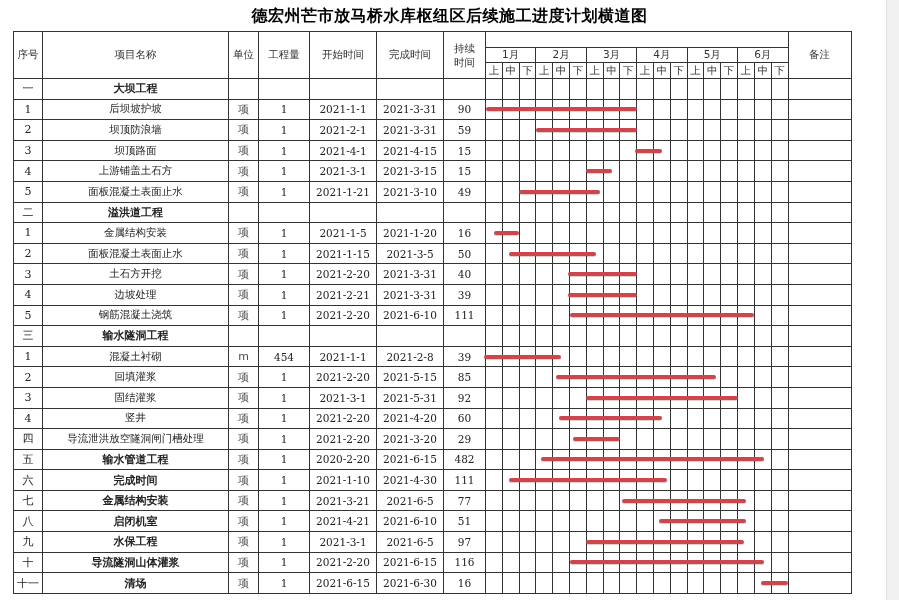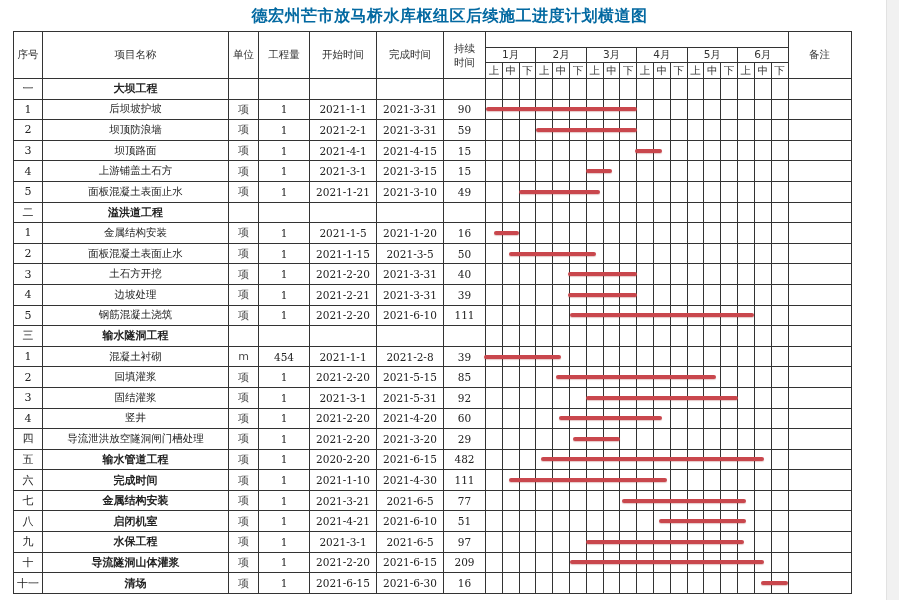--- a/index.html
+++ b/index.html
@@ -3,21 +3,21 @@
 <meta charset="utf-8">
 <style>
   html, body { margin:0; padding:0; }
   body {
     width:899px; height:600px; background:#ffffff; position:relative; overflow:hidden;
     font-family: "DejaVu Serif", "Liberation Serif", serif; color:#222;
   }
   .scroll-edge { position:absolute; left:886px; top:0; width:13px; height:600px; background:#f1f1f1; border-left:1px solid #e2e2e2; }
   .title {
     position:absolute; left:0; width:899px; top:6px; text-align:center;
-    font-family:"DejaVu Sans", "Liberation Sans", sans-serif; font-weight:bold; font-size:16px; color:#0369a1; letter-spacing:0.5px;
+    font-family:"DejaVu Sans", "Liberation Sans", sans-serif; font-weight:bold; font-size:16px; color:#000000; letter-spacing:0.5px;
   }
   .sheet { position:absolute; left:13px; top:31px; width:837px; height:556px; }
   table.grid { border-collapse:collapse; table-layout:fixed; width:837px; font-size:11px; }
   table.grid td, table.grid th { border:1px solid #333; padding:0; text-align:center; vertical-align:middle; overflow:hidden; white-space:nowrap; }
   table.grid th { font-weight:normal; font-family:"DejaVu Sans","Liberation Sans",sans-serif; font-size:10.5px; color:#333; }
   .hdr-top { height:16px; }
   .hdr-mid { height:15px; }
   .hdr-low { height:16px; }
   .month-cell { font-size:10px; border-bottom:1px solid #333; }
   .dekad-cell { font-size:10px; color:#444; }
@@ -754,21 +754,21 @@
           <td class="gcell"></td>
           <td></td>
         </tr>
         <tr class="row">
           <td>十</td>
           <td class="cat-name">导流隧洞山体灌浆</td>
           <td class="unit">项</td>
           <td class="num">1</td>
           <td class="num">2021-2-20</td>
           <td class="num">2021-6-15</td>
-          <td class="num">209</td>
+          <td class="num">116</td>
           <td class="gcell"></td>
           <td class="gcell"></td>
           <td class="gcell"></td>
           <td class="gcell"></td>
           <td class="gcell"></td>
           <td class="gcell"></td>
           <td class="gcell"></td>
           <td class="gcell"></td>
           <td class="gcell"></td>
           <td class="gcell"></td>

